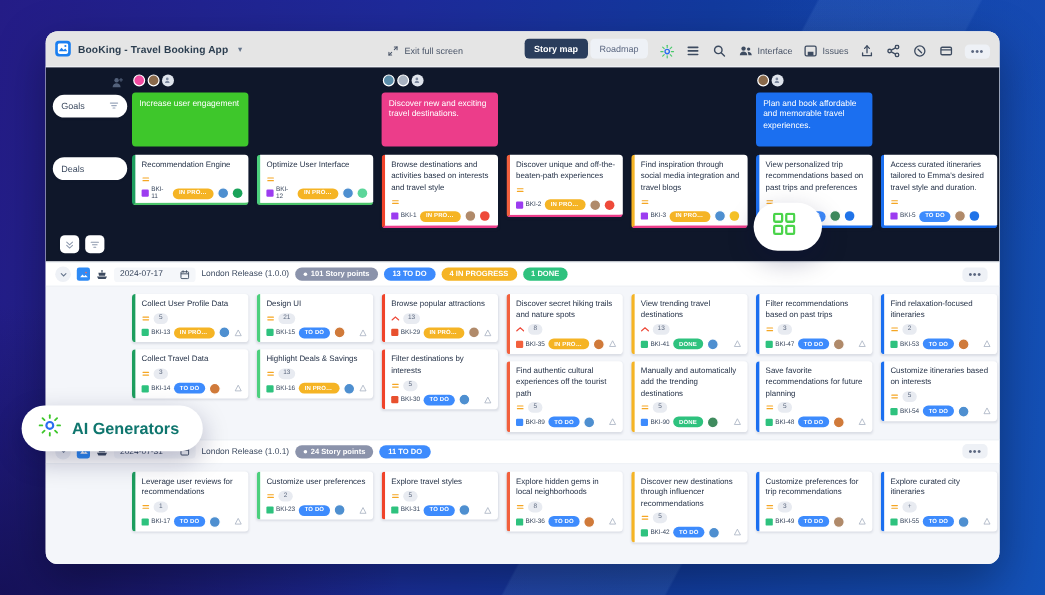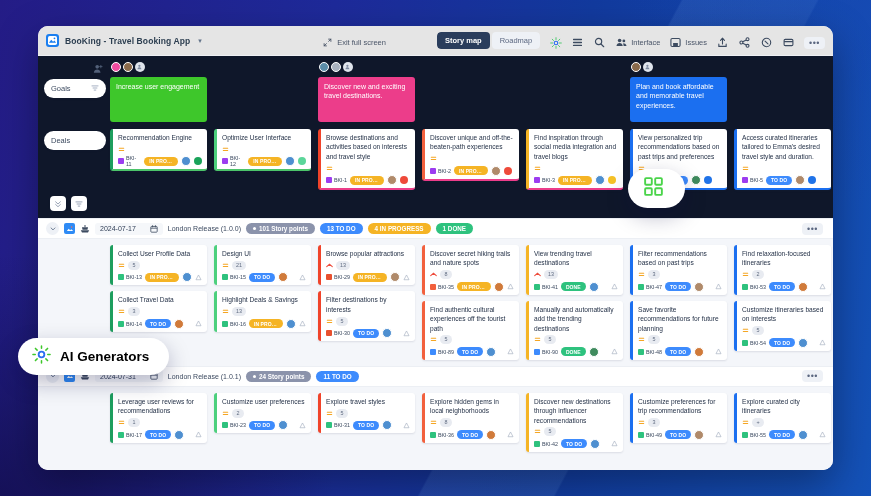--- a/index.html
+++ b/index.html
@@ -162,21 +162,21 @@
   
   .callout{
     position:absolute;background:#fff;border-radius:22px;
     display:flex;align-items:center;gap:9px;
     box-shadow:0 8px 22px rgba(10,10,60,.28);
     z-index:9;
   }
   .callout-text{font-size:14.5px;font-weight:700;color:#2a2e8f;letter-spacing:-.2px;}
   #callout-projects{left:628px;top:169px;padding:8px 22px 8px 16px;}
   #callout-ai{left:18px;top:338px;padding:7px 20px 7px 14px;}
-  .callout-ai-text{font-size:13.5px;font-weight:700;color:#000000;}
+  .callout-ai-text{font-size:13.5px;font-weight:700;color:#0f766e;}
 </style>
 </head>
 <body>
 
 <div class="app-window">
 
   <div class="topbar">
     <div class="brand">
       <span class="brand-logo">
         <svg width="9" height="9" viewBox="0 0 10 10">

